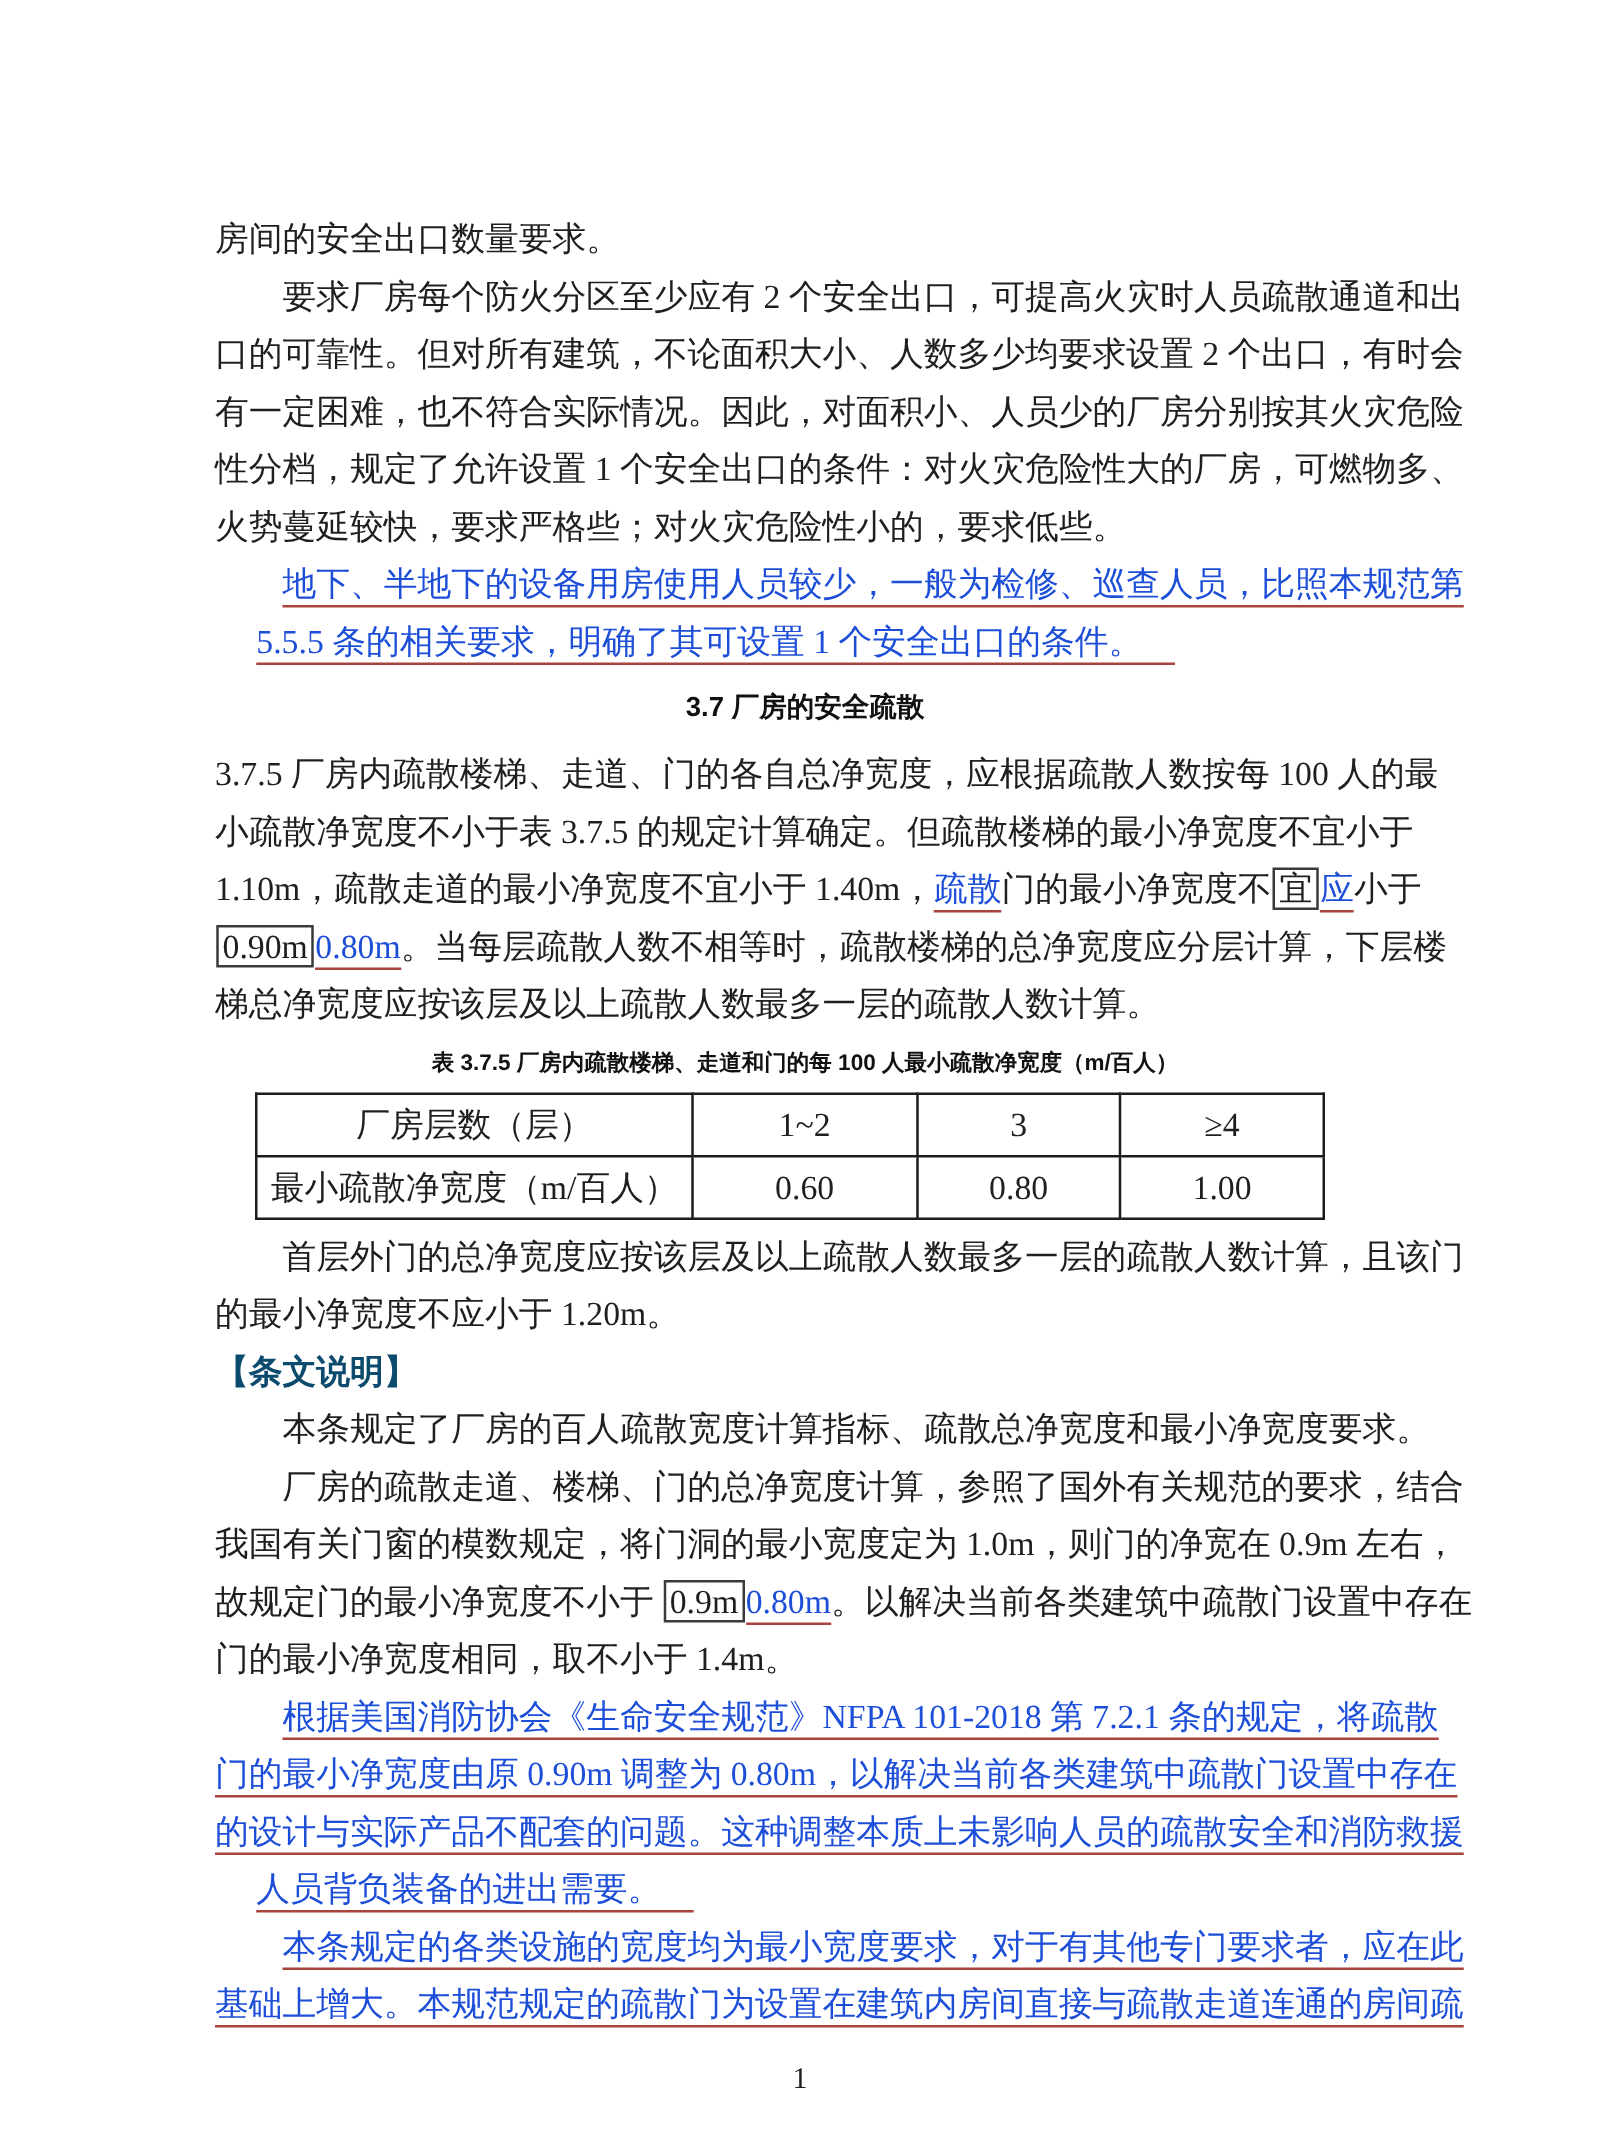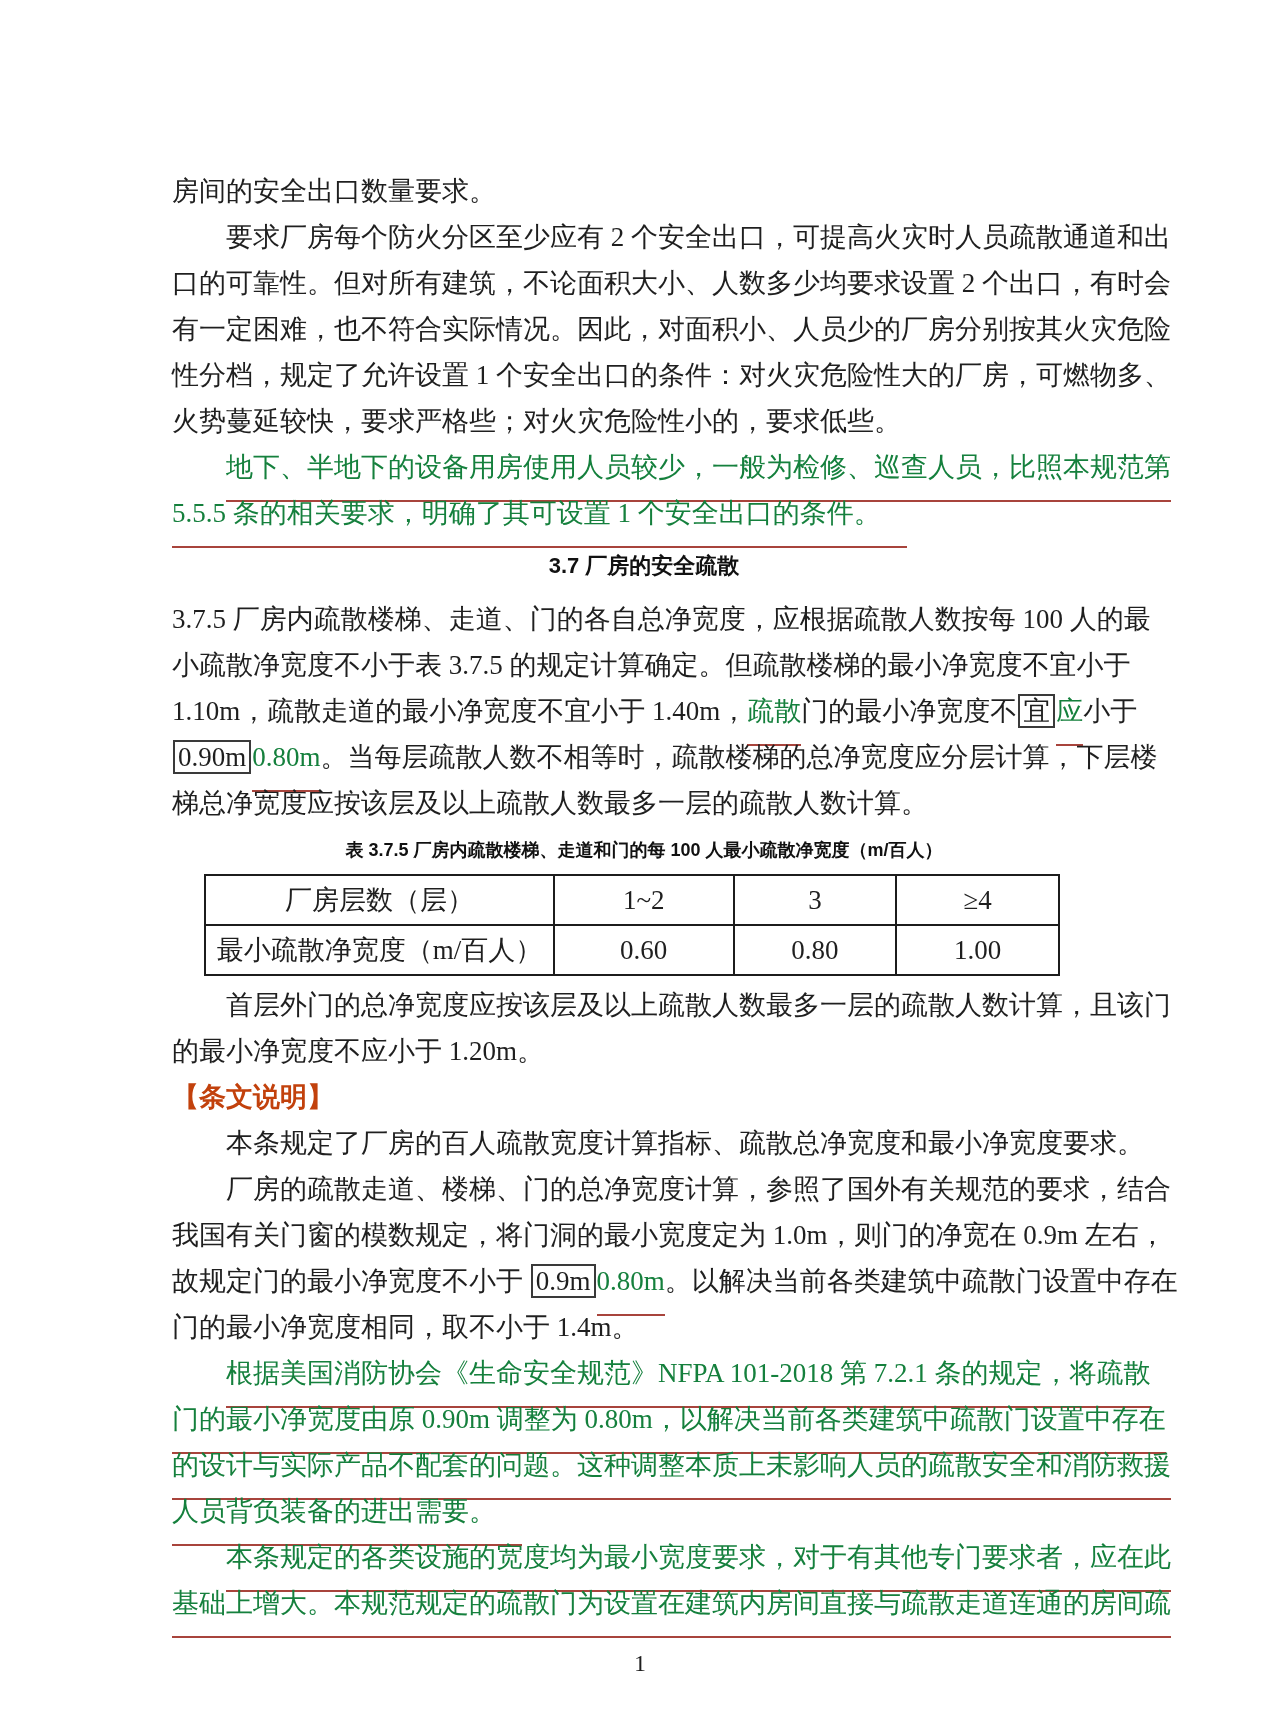--- a/index.html
+++ b/index.html
@@ -14,25 +14,25 @@
   .content{
     position:absolute;
     left:172px;top:168px;
     width:944px;
     font-size:27px;
     line-height:46px;
   }
   .line{height:46px;white-space:nowrap;}
   .indent{padding-left:54px;}
   .ru{
-    color:#15803d;
+    color:#1d4ed8;
     border-bottom:2px solid #a8443c;
-    padding-bottom:18px;
+    padding-bottom:2px;
   }
-  .trail{padding-right:26px;}
+  .trail{padding-right:26px;margin-left:33px;}
   .boxed{
     color:#1f1f1f;
     border:2px solid #3a3a3a;
     padding:0 3px;
     margin:0 1px;
   }
   .heading{
     height:60px;line-height:60px;
     text-align:center;
     font-family:"Liberation Sans","DejaVu Sans",sans-serif;
@@ -65,21 +65,21 @@
   }
   table.spec .c1{width:41%;}
   table.spec .c2{width:21%;text-align:center;}
   table.spec .c3{width:19%;}
   table.spec .c4{width:19%;}
   .tbl-wrap{margin-bottom:6px;}
   .note-label{
     font-family:"Liberation Sans","DejaVu Sans",sans-serif;
     font-weight:bold;
     font-size:27px;
-    color:#c2410c;
+    color:#0c4a6e;
   }
   .page-num{
     position:absolute;
     top:1650px;left:0;width:1280px;
     text-align:center;
     font-size:24px;
     color:#1f1f1f;
   }
 </style>
 </head>

